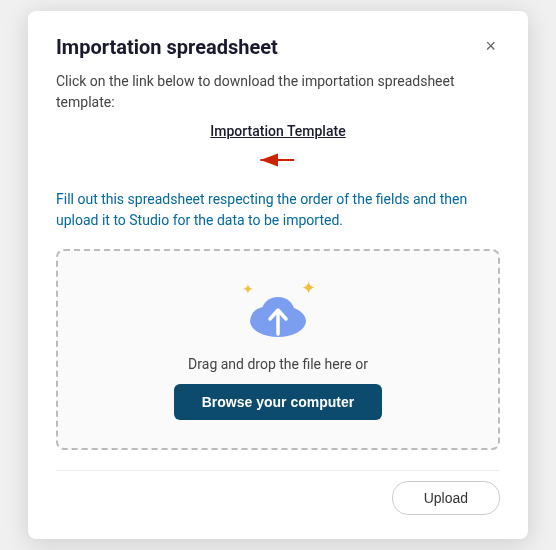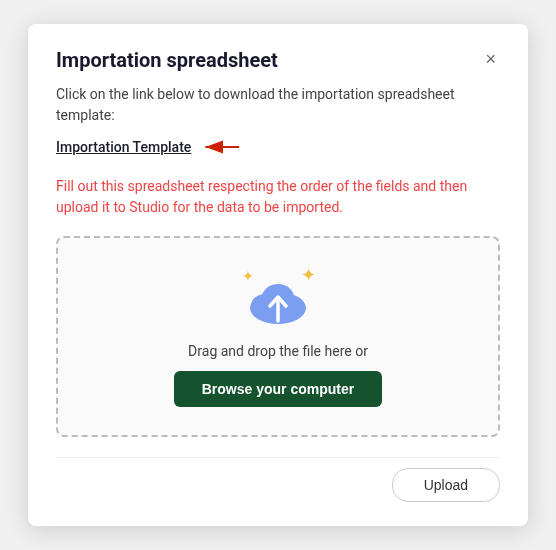--- a/index.html
+++ b/index.html
@@ -55,20 +55,21 @@
       color: #444;
       line-height: 1.5;
       margin-bottom: 10px;
     }
 
     .template-link-row {
       display: flex;
       align-items: center;
       gap: 10px;
       margin-bottom: 18px;
+      flex-direction: column;
     }
 
     .template-link {
       font-size: 14px;
       color: #1a1a2e;
       text-decoration: underline;
       cursor: pointer;
       font-weight: 500;
     }
 
@@ -77,21 +78,21 @@
       align-items: center;
     }
 
     .arrow-svg {
       width: 44px;
       height: 22px;
     }
 
     .fill-text {
       font-size: 14px;
-      color: #ef4444;
+      color: #0369a1;
       line-height: 1.5;
       margin-bottom: 18px;
     }
 
     .drop-zone {
       border: 2px dashed #bbb;
       border-radius: 8px;
       padding: 28px 20px;
       display: flex;
       flex-direction: column;
@@ -130,21 +131,21 @@
       font-size: 18px;
     }
 
     .drop-text {
       font-size: 14px;
       color: #444;
       text-align: center;
     }
 
     .browse-btn {
-      background: #14532d;
+      background: #0c4a6e;
       color: #ffffff;
       border: none;
       border-radius: 6px;
       padding: 10px 28px;
       font-size: 14px;
       font-weight: 600;
       cursor: pointer;
     }
 
     .modal-footer {

